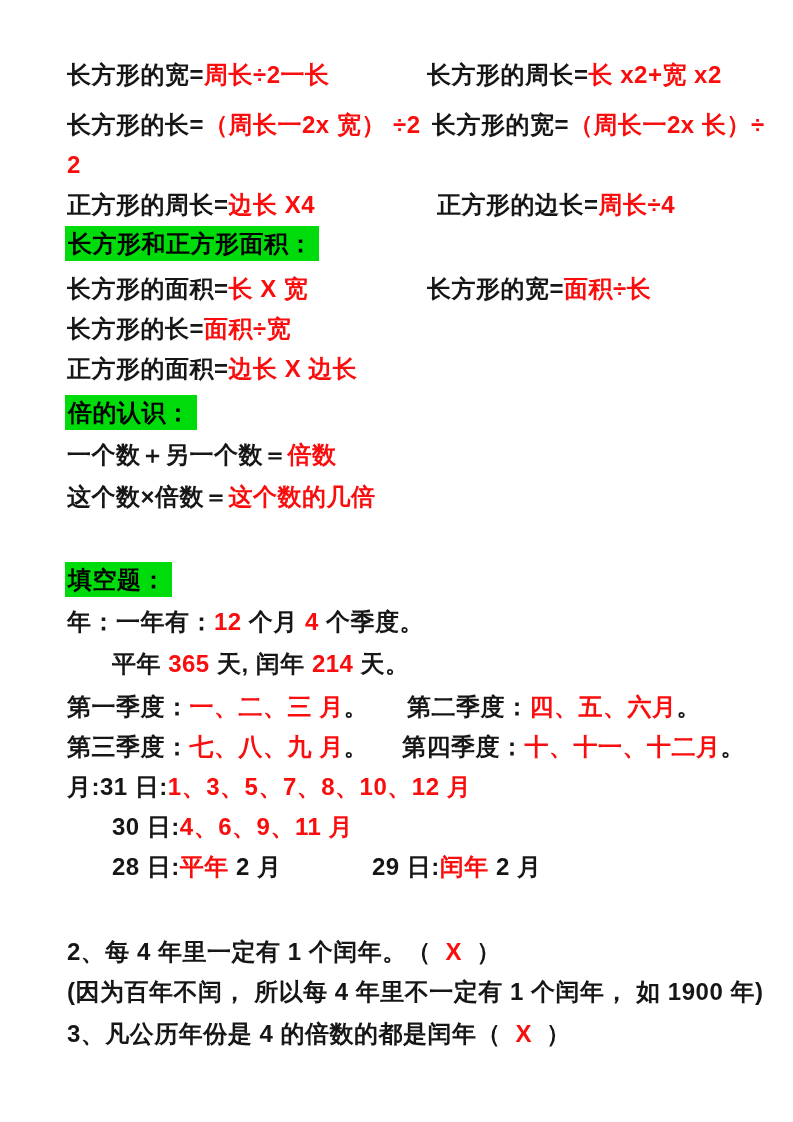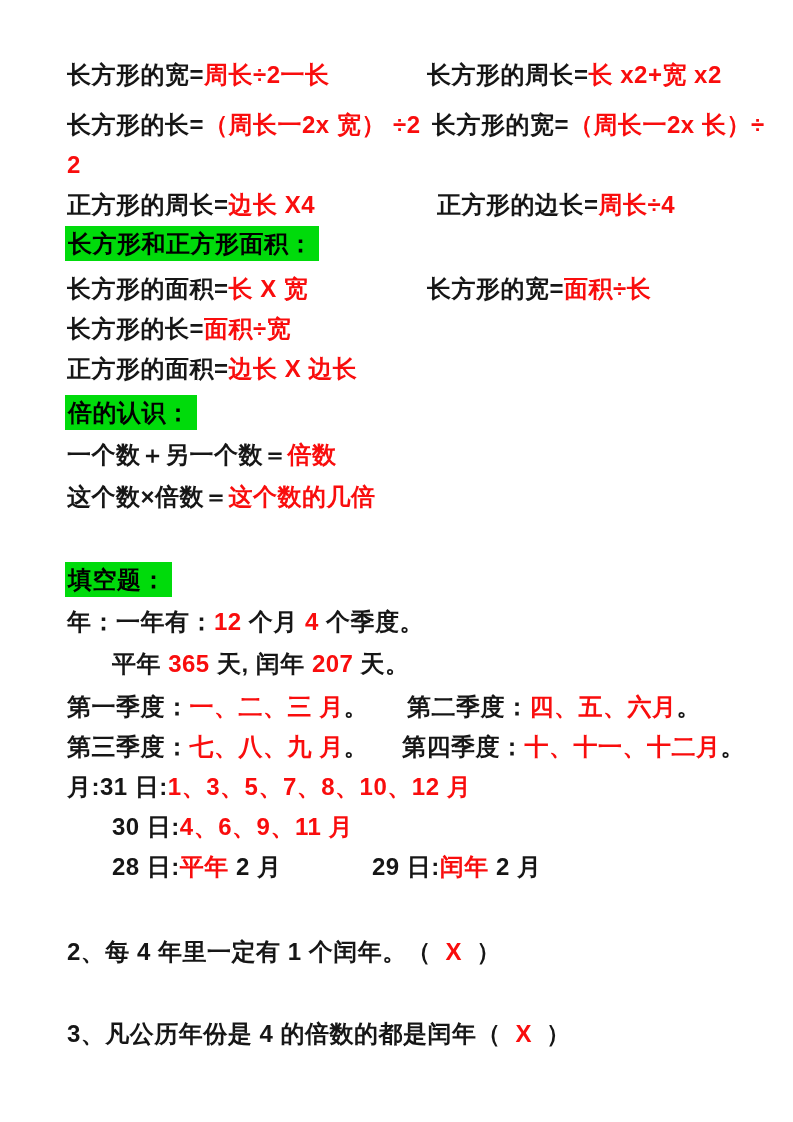--- a/index.html
+++ b/index.html
@@ -48,21 +48,22 @@
     <div class="ln" style="top: 188px; left: 55px;"><span class="seg-black">正方形的周长=</span><span class="seg-red">边长 X4</span><span class="col2" style="left: 370px;"><span class="seg-black">正方形的边长=</span><span class="seg-red">周长÷4</span></span></div>
     <div class="ln" style="top: 227px; left: 53px; border-radius: 12px;"><span class="seg-highlight">长方形和正方形面积：</span></div>
     <div class="ln" style="top: 272px; left: 55px;"><span class="seg-black">长方形的面积=</span><span class="seg-red">长 X 宽</span><span class="col2" style="left: 360px;"><span class="seg-black">长方形的宽=</span><span class="seg-red">面积÷长</span></span></div>
     <div class="ln" style="top: 352px; left: 55px;"><span class="seg-black">正方形的面积=</span><span class="seg-red">边长 X 边长</span></div>
     <div class="ln" style="top: 312px; left: 55px;"><span class="seg-black">长方形的长=</span><span class="seg-red">面积÷宽</span></div>
     <div class="ln" style="top: 396px; left: 53px;"><span class="seg-highlight">倍的认识：</span></div>
     <div class="ln" style="top: 438px; left: 55px;"><span class="seg-black">一个数＋另一个数＝</span><span class="seg-red">倍数</span></div>
     <div class="ln" style="top: 480px; left: 55px;"><span class="seg-black">这个数×倍数＝</span><span class="seg-red">这个数的几倍</span></div>
     <div class="ln" style="top: 563px; left: 53px;"><span class="seg-highlight">填空题：</span></div>
     <div class="ln" style="top: 605px; left: 55px;"><span class="seg-black">年：一年有：</span><span class="seg-red">12</span><span class="seg-black"> 个月 </span><span class="seg-red">4</span><span class="seg-black"> 个季度。</span></div>
-    <div class="ln" style="top: 647px; left: 100px;"><span class="seg-black">平年 </span><span class="seg-red">365</span><span class="seg-black"> 天, 闰年 </span><span class="seg-red">207</span><span class="seg-black"> 天。</span></div>
+    <div class="ln" style="top: 647px; left: 100px;"><span class="seg-black">平年 </span><span class="seg-red">365</span><span class="seg-black"> 天, 闰年 </span><span class="seg-red">214</span><span class="seg-black"> 天。</span></div>
     <div class="ln" style="top: 690px; left: 55px;"><span class="seg-black">第一季度：</span><span class="seg-red">一、二、三 月</span><span class="seg-black">。</span><span class="col2" style="left: 340px;"><span class="seg-black">第二季度：</span><span class="seg-red">四、五、六月</span><span class="seg-black">。</span></span></div>
     <div class="ln" style="top: 730px; left: 55px;"><span class="seg-black">第三季度：</span><span class="seg-red">七、八、九 月</span><span class="seg-black">。</span><span class="col2" style="left: 335px;"><span class="seg-black">第四季度：</span><span class="seg-red">十、十一、十二月</span><span class="seg-black">。</span></span></div>
     <div class="ln" style="top: 770px; left: 55px;"><span class="seg-black">月:31 日:</span><span class="seg-red">1、3、5、7、8、10、12 月</span></div>
     <div class="ln" style="top: 810px; left: 100px;"><span class="seg-black">30 日:</span><span class="seg-red">4、6、9、11 月</span></div>
     <div class="ln" style="top: 850px; left: 100px; text-align: center;"><span class="seg-black">28 日:</span><span class="seg-red">平年</span><span class="seg-black"> 2 月</span><span class="col2" style="left: 260px;"><span class="seg-black">29 日:</span><span class="seg-red">闰年</span><span class="seg-black"> 2 月</span></span></div>
     <div class="ln" style="top: 935px; left: 55px;"><span class="seg-black">2、每 4 年里一定有 1 个闰年。（  </span><span class="seg-red">X</span><span class="seg-black">  ）</span></div>
+    <div class="ln" style="top: 975px; left: 55px;"><span class="seg-black">(因为百年不闰， 所以每 4 年里不一定有 1 个闰年， 如 1900 年)</span></div>
     <div class="ln" style="top: 1017px; left: 55px; text-align: right;"><span class="seg-black">3、凡公历年份是 4 的倍数的都是闰年（  </span><span class="seg-red">X</span><span class="seg-black">  ）</span></div>
   </div>
 
 </body></html>

